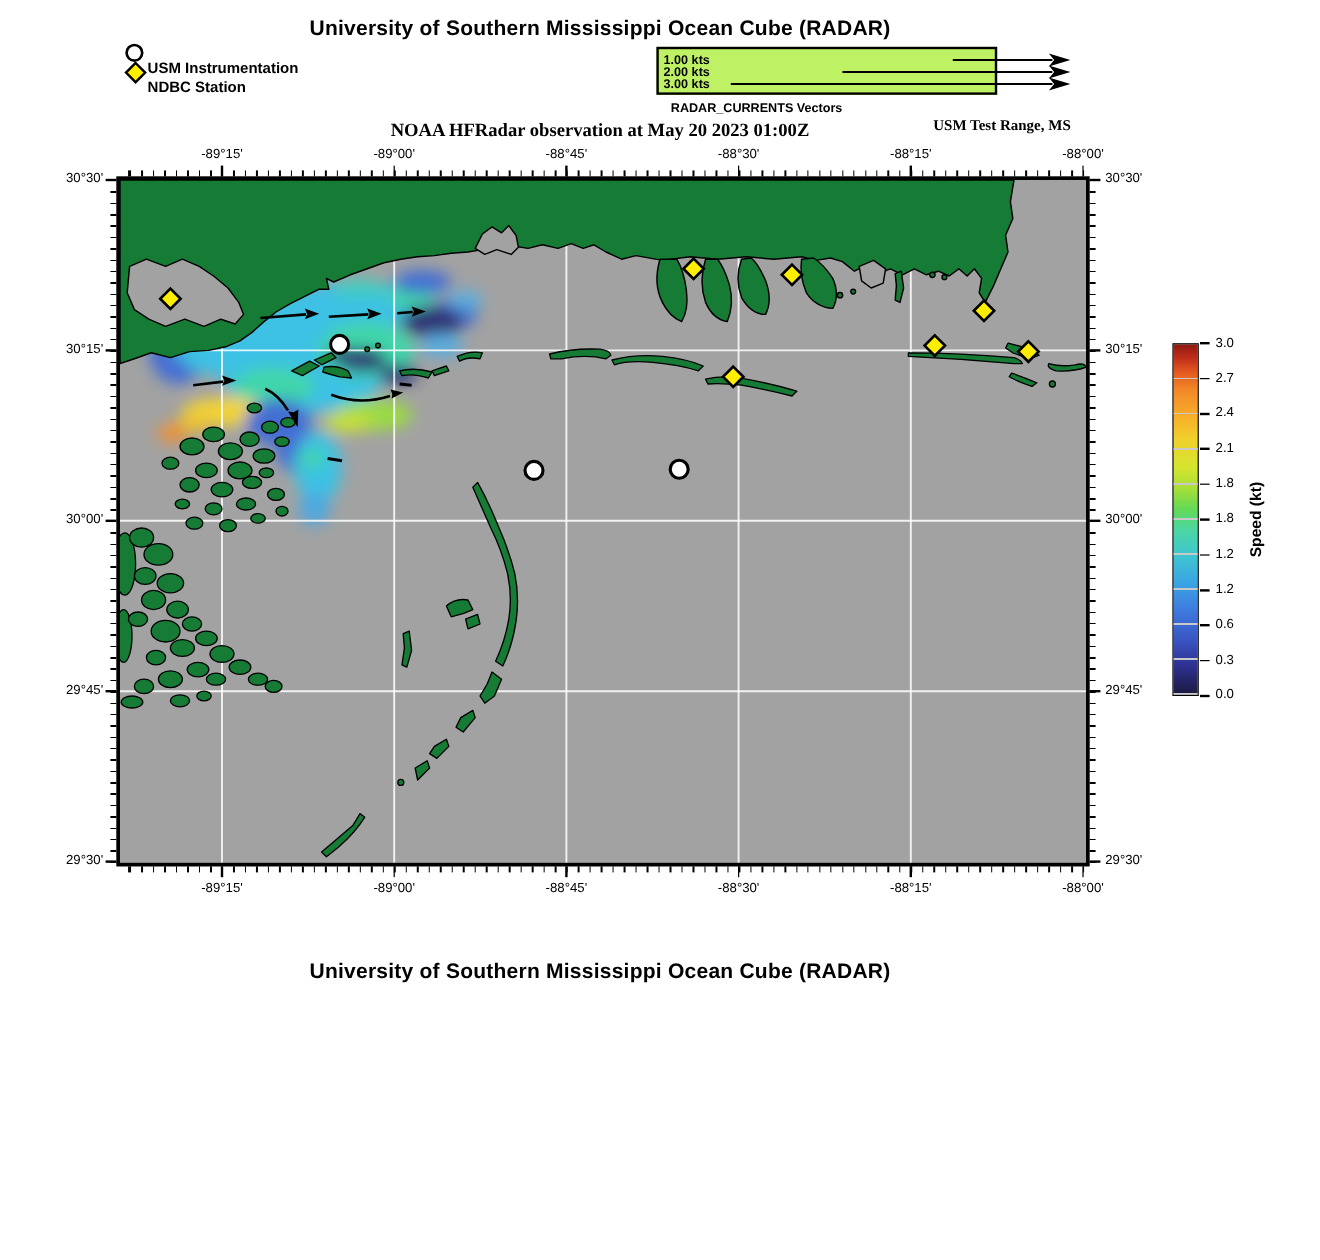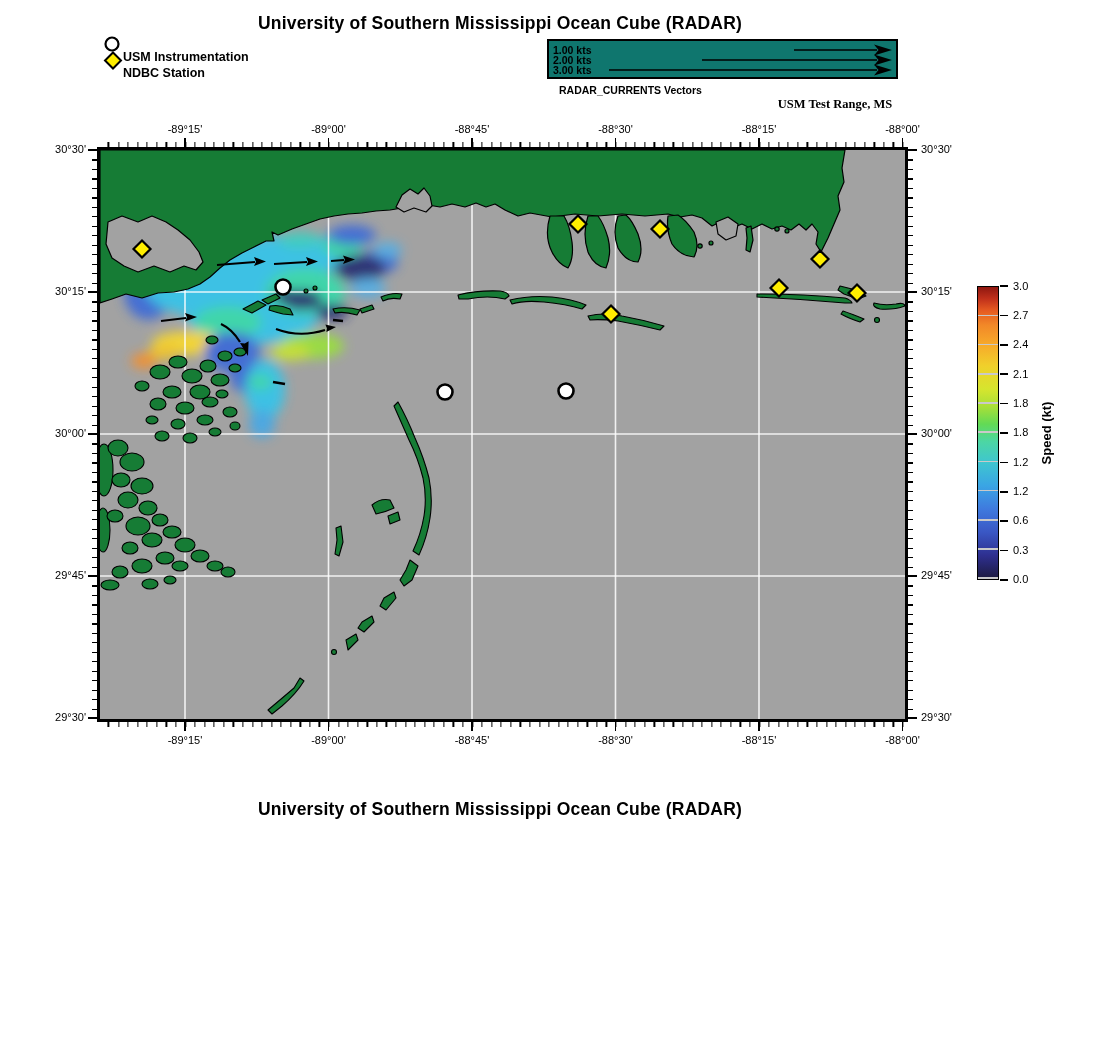--- a/index.html
+++ b/index.html
@@ -1,21 +1,21 @@
 <!DOCTYPE html>
 <html><head>
 <meta charset="utf-8">
 <style>
   html,body{margin:0;padding:0;background:#ffffff;}
   #page{position:relative;width:1100px;height:1050px;background:#fff;overflow:hidden;
         font-family:"Liberation Sans", sans-serif;color:#000;border-radius:28px;}
   .abs{position:absolute;}
   .title{width:1000px;left:0;text-align:center;font-size:17.5px;font-weight:bold;letter-spacing:0.2px;}
   .legend-row{position:absolute;font-size:12.5px;font-weight:bold;margin-top:12px;}
-  .scalebox{position:absolute;left:547px;top:39px;width:351px;height:40px;border:2.5px solid #000;background:#0f766e;box-sizing:border-box;}
+  .scalebox{position:absolute;left:547px;top:39px;width:284px;height:40px;border:2.5px solid #000;background:#bef264;box-sizing:border-box;}
   .scalebox .lbl{position:absolute;left:4px;font-size:10.5px;font-weight:bold;line-height:10px;}
   .scale-caption{position:absolute;left:547px;top:84px;font-size:10.5px;font-weight:bold;padding-left:12px;}
   .subtitle{position:absolute;left:0;top:100px;width:1000px;text-align:center;
             font-family:"Liberation Serif", serif;font-size:15.5px;font-weight:bold;}
   .region{position:absolute;left:760px;top:97px;width:150px;text-align:center;
           font-family:"Liberation Serif", serif;font-size:12.5px;font-weight:bold;}
   #map-frame{position:absolute;left:97px;top:147px;width:805px;height:569px;border:3px solid #000;background:#a2a2a2;}
   
   .tick-strip{position:absolute;}
   .ts-top{left:100px;top:142px;width:805px;height:5px;
@@ -68,20 +68,21 @@
       <line x1="245" y1="9" x2="328" y2="9" stroke="#000" stroke-width="1.5"></line>
       <path d="M343,9  L325,3.5  L329.5,9  L325,14.5 Z" fill="#000"></path>
       <line x1="153" y1="19" x2="328" y2="19" stroke="#000" stroke-width="1.5"></line>
       <path d="M343,19 L325,13.5 L329.5,19 L325,24.5 Z" fill="#000"></path>
       <line x1="60" y1="29" x2="328" y2="29" stroke="#000" stroke-width="1.5"></line>
       <path d="M343,29 L325,23.5 L329.5,29 L325,34.5 Z" fill="#000"></path>
     </svg>
   </div>
   <div class="scale-caption">RADAR_CURRENTS Vectors</div>
 
+  <div class="subtitle">NOAA HFRadar observation at May 20 2023 01:00Z</div>
   <div class="region">USM Test Range, MS</div>
 
   <div id="map-frame">
     <svg width="805" height="569" viewBox="100 150 805 569">
       <defs>
         <filter id="blobblur" x="-30%" y="-30%" width="160%" height="160%">
           <feGaussianBlur stdDeviation="6"></feGaussianBlur>
         </filter>
       </defs>
 

